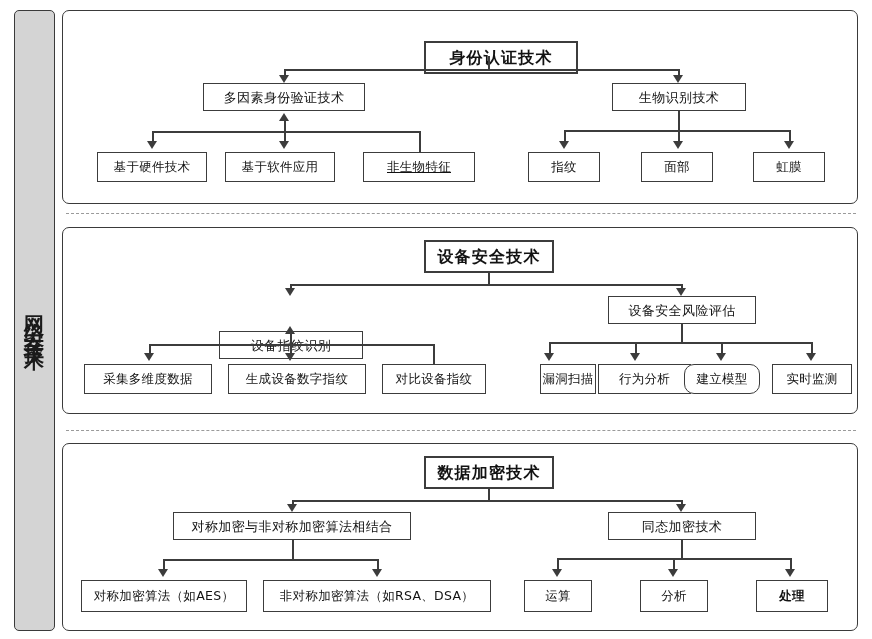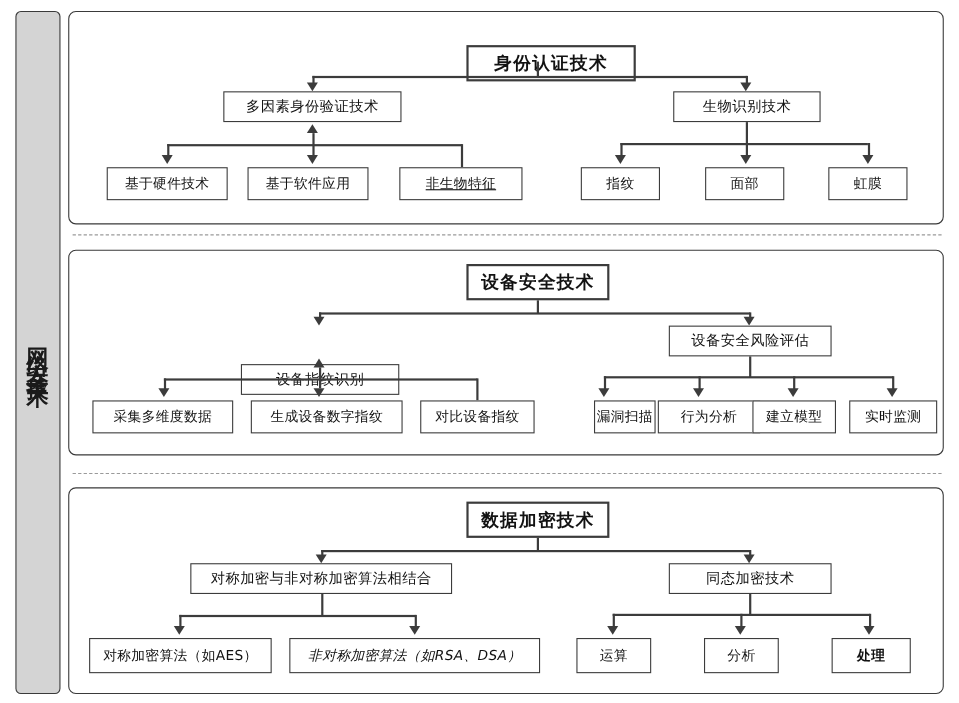--- a/index.html
+++ b/index.html
@@ -180,21 +180,21 @@
   <div class="arrow-down" style="left:544px;top:353px;"></div>
   <div class="ln v" style="left:635px;top:342px;height:13px;"></div>
   <div class="arrow-down" style="left:630px;top:353px;"></div>
   <div class="ln v" style="left:721px;top:342px;height:13px;"></div>
   <div class="arrow-down" style="left:716px;top:353px;"></div>
   <div class="ln v" style="left:811px;top:342px;height:13px;"></div>
   <div class="arrow-down" style="left:806px;top:353px;"></div>
 
   <div class="box lvl3" style="left:512px;top:364px;width:56px;height:30px;margin-left:28px;">漏洞扫描</div>
   <div class="box lvl3" style="left:598px;top:364px;width:93px;height:30px;">行为分析</div>
-  <div class="box lvl3" style="left:684px;top:364px;width:76px;height:30px;">建立模型</div>
+  <div class="box lvl3" style="left:684px;top:364px;width:76px;height:30px;border-radius:10px;">建立模型</div>
   <div class="box lvl3" style="left:772px;top:364px;width:80px;height:30px;">实时监测</div>
 
   <div class="box lvl1" style="left:424px;top:456px;width:130px;height:33px;">数据加密技术</div>
 
   <div class="ln v" style="left:488px;top:489px;height:12px;"></div>
   <div class="ln h" style="left:292px;top:500px;width:390px;"></div>
   <div class="ln v" style="left:292px;top:500px;height:7px;"></div>
   <div class="arrow-down" style="left:287px;top:504px;"></div>
   <div class="ln v" style="left:681px;top:500px;height:7px;"></div>
   <div class="arrow-down" style="left:676px;top:504px;"></div>
@@ -203,21 +203,21 @@
   <div class="box lvl2" style="left:608px;top:512px;width:148px;height:28px;">同态加密技术</div>
 
   <div class="ln v" style="left:292px;top:540px;height:20px;"></div>
   <div class="ln h" style="left:163px;top:559px;width:215px;"></div>
   <div class="ln v" style="left:163px;top:559px;height:12px;"></div>
   <div class="arrow-down" style="left:158px;top:569px;"></div>
   <div class="ln v" style="left:377px;top:559px;height:12px;"></div>
   <div class="arrow-down" style="left:372px;top:569px;"></div>
 
   <div class="box lvl3" style="left:81px;top:580px;width:166px;height:32px;">对称加密算法（如AES）</div>
-  <div class="box lvl3" style="left:263px;top:580px;width:228px;height:32px;font-style:italic;">非对称加密算法（如RSA、DSA）</div>
+  <div class="box lvl3" style="left:263px;top:580px;width:228px;height:32px;">非对称加密算法（如RSA、DSA）</div>
 
   <div class="ln v" style="left:681px;top:540px;height:19px;"></div>
   <div class="ln h" style="left:557px;top:558px;width:234px;"></div>
   <div class="ln v" style="left:557px;top:558px;height:13px;"></div>
   <div class="arrow-down" style="left:552px;top:569px;"></div>
   <div class="ln v" style="left:673px;top:558px;height:13px;"></div>
   <div class="arrow-down" style="left:668px;top:569px;"></div>
   <div class="ln v" style="left:790px;top:558px;height:13px;"></div>
   <div class="arrow-down" style="left:785px;top:569px;"></div>
 

